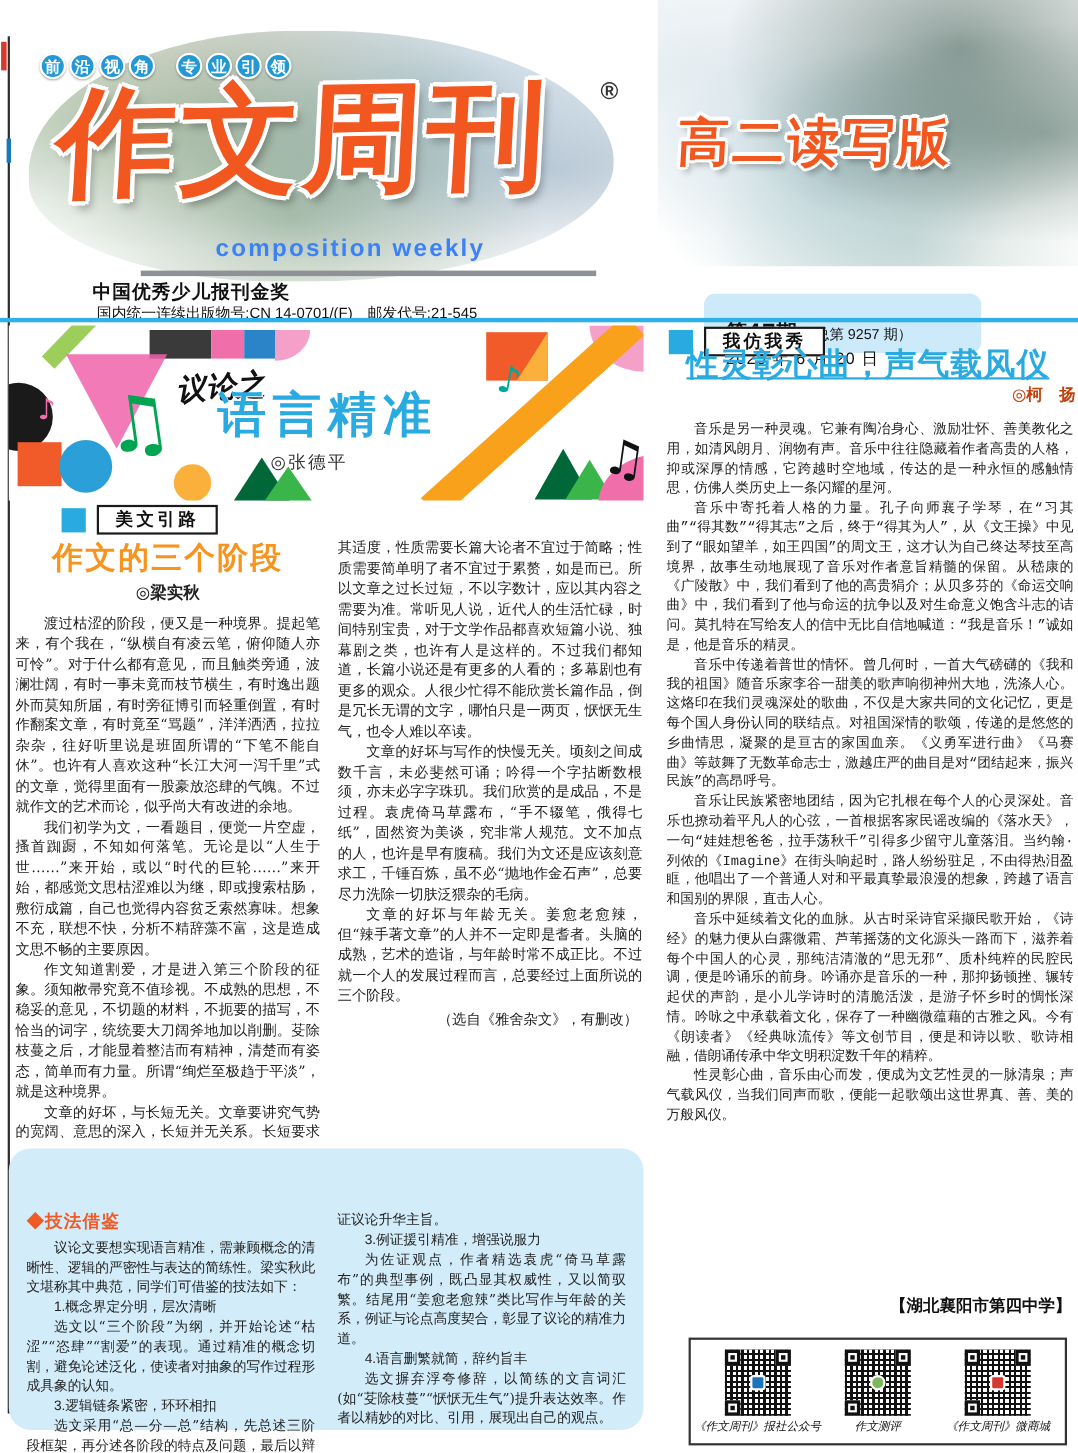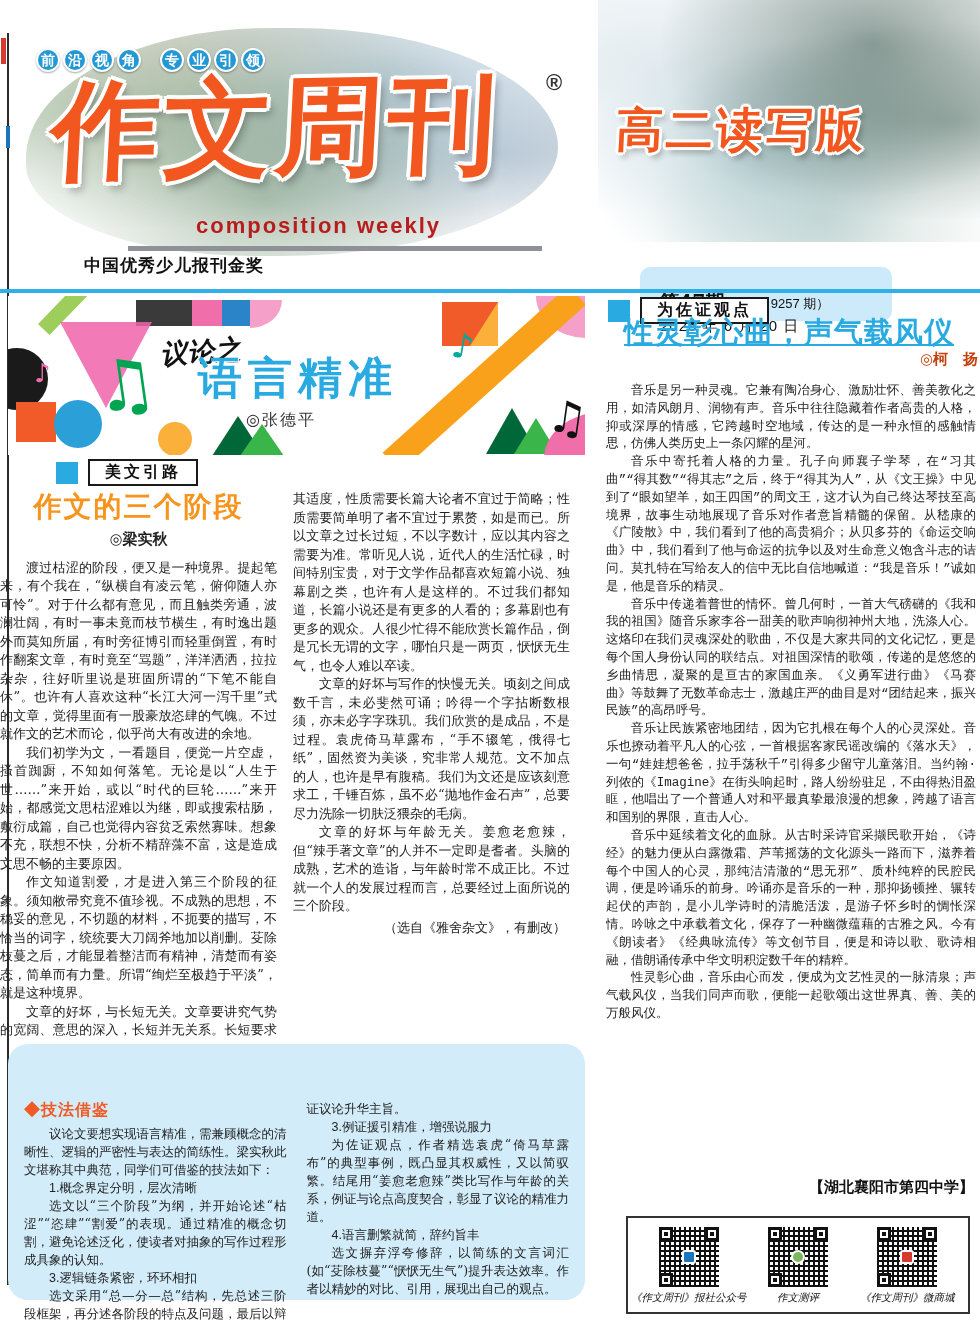--- a/index.html
+++ b/index.html
@@ -35,21 +35,21 @@
   .logo {
     position:absolute; left:52px; top:62px; width:500px;
     font:bold 108px/1.2 "DejaVu Serif", serif; color:#f2571f; letter-spacing:4px;
     transform:skew(-4deg) rotate(-1deg); white-space:nowrap;
     text-shadow:-3px -3px 0 #fff,3px -3px 0 #fff,-3px 3px 0 #fff,3px 3px 0 #fff,
                  0 -4px 0 #fff,0 4px 0 #fff,-4px 0 0 #fff,4px 0 0 #fff,
                  5px 7px 8px rgba(0,0,0,.3);
   }
   .registered { position:absolute; left:546px; top:70px; font:bold 22px "Liberation Sans",sans-serif; color:#333;
     text-shadow:-1px -1px 0 #fff,1px 1px 0 #fff,-1px 1px 0 #fff,1px -1px 0 #fff; }
-  .logo-sub { position:absolute; left:196px; top:213px; font:bold 22px "Liberation Sans",sans-serif; color:#b91c1c; letter-spacing:2px; }
+  .logo-sub { position:absolute; left:196px; top:213px; font:bold 22px "Liberation Sans",sans-serif; color:#3b82f6; letter-spacing:2px; }
   .gray-bar { position:absolute; left:128px; top:246px; width:414px; height:5px; background:#8e9296; }
   .award { position:absolute; left:84px; top:254px; font:bold 17px "Liberation Sans",sans-serif; color:#111; letter-spacing:1px; }
   .issn { position:absolute; left:88px; top:276px; font:13.5px "Liberation Sans",sans-serif; color:#111; }
 
   .mast-art-right {
     position:absolute; left:598px; top:0; width:382px; height:242px;
     background:
       radial-gradient(ellipse at 72% 18%, rgba(55,85,75,.55), transparent 55%),
       radial-gradient(ellipse at 92% 50%, rgba(85,115,105,.5), transparent 58%),
       radial-gradient(ellipse at 42% 68%, rgba(145,185,195,.45), transparent 55%),
@@ -90,21 +90,21 @@
   .note { font-family:"DejaVu Sans",sans-serif; position:absolute; }
 
   
   .label-tag { position:absolute; display:flex; align-items:center; }
   .label-tag .sq { width:22px; height:22px; background:#29abe2; }
   .label-tag .box { margin-left:10px; border:2px solid #1a1a1a; background:#fff; padding:1px 15px;
     font:bold 16px "Liberation Sans",sans-serif; letter-spacing:3px; color:#111; }
 
   
   .left-article {
-    position:absolute; left:0; top:490px; width:570px; height:556px;
+    position:absolute; left:14px; top:490px; width:570px; height:556px;
     column-count:2; column-gap:16px; column-fill:auto; overflow:hidden;
   }
   .art-title { text-align:center; font:bold 28px/1.2 "Liberation Sans",sans-serif; color:#f7941d; letter-spacing:2px; }
   .art-author { text-align:center; font:bold 15px "DejaVu Serif",serif; color:#222; margin:6px 0 10px; }
   p.body { font-size:13px; line-height:18.5px; text-align:justify; word-break:break-all; text-indent:2em; color:#222; }
   .attribution { font-size:13px; line-height:20px; text-align:right; color:#222; padding-right:4px; margin-top:2px; }
 
   
   .tech-box {
     position:absolute; left:8px; top:1044px; width:577px; height:256px;
@@ -161,20 +161,21 @@
     <span class="slogan-char">业</span>
     <span class="slogan-char">引</span>
     <span class="slogan-char">领</span>
   </div>
 
   <div class="logo">作文周刊</div>
   <div class="registered">®</div>
   <div class="logo-sub">composition  weekly</div>
   <div class="gray-bar"></div>
   <div class="award">中国优秀少儿报刊金奖</div>
+  <div class="issn">国内统一连续出版物号:CN 14-0701/(F)　邮发代号:21-545</div>
 
   <div class="mast-art-right"></div>
   <div class="edition">高二读写版</div>
 
   <div class="issue-box">
     <div class="issue-line1">
       <span class="no">第47期</span>
       <span>（总第 9257 期）</span>
     </div>
     <div class="issue-line2">2025 年 6 月 20 日</div>
@@ -245,21 +246,21 @@
       <p class="tx">选文采用“总—分—总”结构，先总述三阶段框架，再分述各阶段的特点及问题，最后以辩证议论升华主旨。</p>
       <p class="ti">3.例证援引精准，增强说服力</p>
       <p class="tx">为佐证观点，作者精选袁虎“倚马草露布”的典型事例，既凸显其权威性，又以简驭繁。结尾用“姜愈老愈辣”类比写作与年龄的关系，例证与论点高度契合，彰显了议论的精准力道。</p>
       <p class="ti">4.语言删繁就简，辞约旨丰</p>
       <p class="tx">选文摒弃浮夸修辞，以简练的文言词汇(如“芟除枝蔓”“恹恹无生气”)提升表达效率。作者以精妙的对比、引用，展现出自己的观点。</p>
     </div>
   </div>
 
   <div class="label-tag" style="left:608px;top:297px;">
     <span class="sq"></span>
-    <span class="box">为佐证观点</span>
+    <span class="box">我仿我秀</span>
   </div>
 
   <div class="right-title">性灵彰心曲，声气载风仪</div>
   <div class="right-author">◎柯　扬</div>
   <div class="right-body">
     <p class="body">音乐是另一种灵魂。它兼有陶冶身心、激励壮怀、善美教化之用，如清风朗月、润物有声。音乐中往往隐藏着作者高贵的人格，抑或深厚的情感，它跨越时空地域，传达的是一种永恒的感触情思，仿佛人类历史上一条闪耀的星河。</p>
     <p class="body">音乐中寄托着人格的力量。孔子向师襄子学琴，在“习其曲”“得其数”“得其志”之后，终于“得其为人”，从《文王操》中见到了“眼如望羊，如王四国”的周文王，这才认为自己终达琴技至高境界，故事生动地展现了音乐对作者意旨精髓的保留。从嵇康的《广陵散》中，我们看到了他的高贵狷介；从贝多芬的《命运交响曲》中，我们看到了他与命运的抗争以及对生命意义饱含斗志的诘问。莫扎特在写给友人的信中无比自信地喊道：“我是音乐！”诚如是，他是音乐的精灵。</p>
     <p class="body">音乐中传递着普世的情怀。曾几何时，一首大气磅礴的《我和我的祖国》随音乐家李谷一甜美的歌声响彻神州大地，洗涤人心。这烙印在我们灵魂深处的歌曲，不仅是大家共同的文化记忆，更是每个国人身份认同的联结点。对祖国深情的歌颂，传递的是悠悠的乡曲情思，凝聚的是亘古的家国血亲。《义勇军进行曲》《马赛曲》等鼓舞了无数革命志士，激越庄严的曲目是对“团结起来，振兴民族”的高昂呼号。</p>
     <p class="body">音乐让民族紧密地团结，因为它扎根在每个人的心灵深处。音乐也撩动着平凡人的心弦，一首根据客家民谣改编的《落水天》，一句“娃娃想爸爸，拉手荡秋千”引得多少留守儿童落泪。当约翰·列侬的《Imagine》在街头响起时，路人纷纷驻足，不由得热泪盈眶，他唱出了一个普通人对和平最真挚最浪漫的想象，跨越了语言和国别的界限，直击人心。</p>
     <p class="body">音乐中延续着文化的血脉。从古时采诗官采撷民歌开始，《诗经》的魅力便从白露微霜、芦苇摇荡的文化源头一路而下，滋养着每个中国人的心灵，那纯洁清澈的“思无邪”、质朴纯粹的民腔民调，便是吟诵乐的前身。吟诵亦是音乐的一种，那抑扬顿挫、辗转起伏的声韵，是小儿学诗时的清脆活泼，是游子怀乡时的惆怅深情。吟咏之中承载着文化，保存了一种幽微蕴藉的古雅之风。今有《朗读者》《经典咏流传》等文创节目，便是和诗以歌、歌诗相融，借朗诵传承中华文明积淀数千年的精粹。</p>

